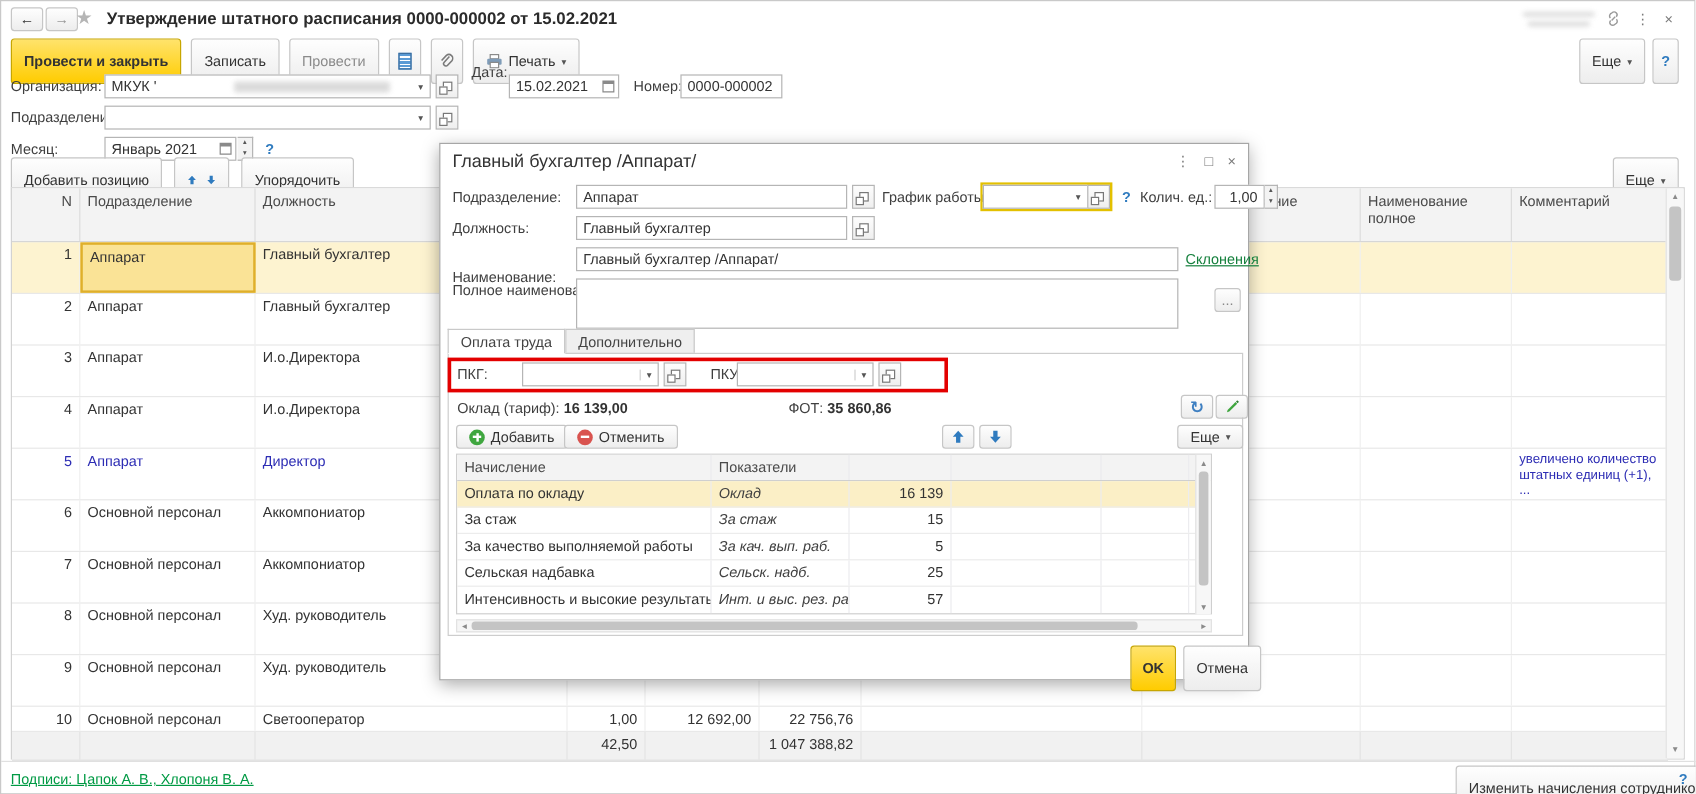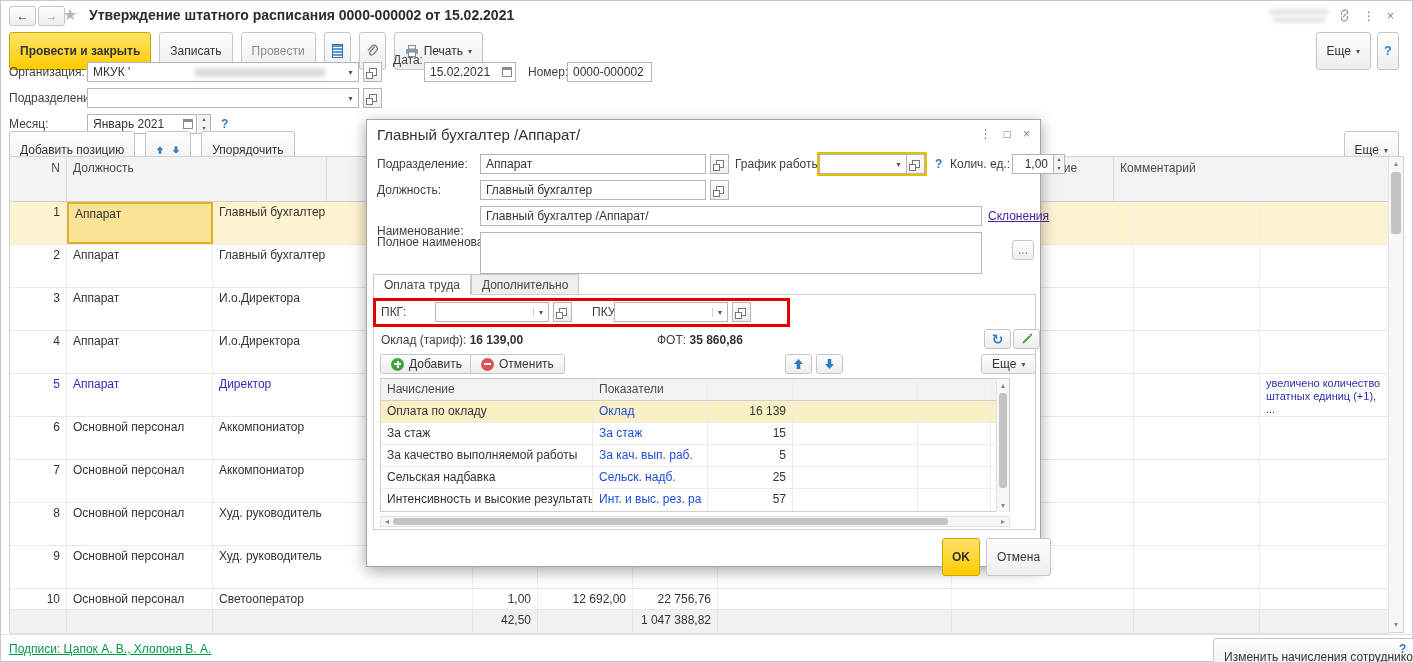--- a/index.html
+++ b/index.html
@@ -55,31 +55,31 @@
   .vtrack { background:#f7f7f7; border-left:1px solid #e2e2e2; }
   .vthumb { background:#c4c4c4; border-radius:3px; }
   .sarrow { color:#8a8a8a; font-size:8px; text-align:center; width:100%; }
 
   
   .dialog { left:365px; top:118px; width:675px; height:448px; background:#fff; border:1px solid #a6a6a6;
             box-shadow:0 4px 14px rgba(0,0,0,.35); z-index:10; }
   .dtitle { left:10px; top:6px; font-size:15px; color:#333; }
   .wicons { top:7px; right:10px; display:flex; gap:12px; color:#7a7a7a; font-size:12px; }
   .dlabel { color:#3f3f3f; }
-  .link { color:#4c1d95; text-decoration:underline; cursor:pointer; }
+  .link { color:#15803d; text-decoration:underline; cursor:pointer; }
   .tab { display:inline-block; height:21px; padding:3px 10px 0; border:1px solid #c9c9c9; background:#efefef; color:#444; }
   .tab.active { background:#fff; border-bottom:1px solid #fff; position:relative; z-index:2; }
   .panel { left:6px; top:174px; width:663px; height:236px; border:1px solid #cdcdcd; background:#fff; }
   .redbox { left:6px; top:178px; width:417px; height:29px; border:3px solid #e30000; z-index:12; }
   .dt { left:13px; top:258px; width:630px; border:1px solid #cfcfcf; font-size:12px; }
   .dthead { display:flex; height:22px; background:#f3f3f3; border-bottom:1px solid #cfcfcf; color:#4a4a4a; }
   .dtrow { display:flex; height:22px; border-bottom:1px solid #ececec; }
   .dtrow.sel { background:#fbefc6; }
   .dtc { padding:3px 6px; border-right:1px solid #ececef; overflow:hidden; white-space:nowrap; }
-  .dc1 { width:212px; } .dc2 { width:115px; color:#1d4ed8; } .dc3 { width:85px; text-align:right; }
+  .dc1 { width:212px; } .dc2 { width:115px; font-style:italic; color:#404040; } .dc3 { width:85px; text-align:right; }
   .dc4 { width:125px; } .dc5 { width:73px; } .dc6 { flex:1; }
   .hl-val { font-weight:bold; }
   .redact { background:#c8c8c8; filter:blur(2px); opacity:.65; border-radius:2px; }
   .plus-ico { width:13px; height:13px; border-radius:50%; background:#3fa63f; position:relative; }
   .plus-ico::before, .plus-ico::after { content:''; position:absolute; background:#fff; }
   .plus-ico::before { left:3px; top:5.5px; width:7px; height:2px; }
   .plus-ico::after { left:5.5px; top:3px; width:2px; height:7px; }
   .minus-ico { width:13px; height:13px; border-radius:50%; background:#d9534f; position:relative; }
   .minus-ico::before { content:''; position:absolute; left:3px; top:5.5px; width:7px; height:2px; background:#fff; }
   .list-ico { width:11px; height:14px; background:#5b9bd5; border:1px solid #3c6e9f;
@@ -195,20 +195,21 @@
     <span class="btn">Упорядочить</span>
   </div>
   <span class="btn abs" style="right:13px;top:130px;">
       <span>Еще</span>
       <span class="caret">▾</span>
     </span>
 
   <div class="abs mt">
     <div class="mhead">
       <div class="c cn">N</div>
+      <div class="c cdept">Подразделение</div>
       <div class="c cpos">Должность</div>
       <div class="c c4"></div>
       <div class="c c5"></div>
       <div class="c c6"></div>
       <div class="c c7"></div>
       <div class="c c8" style="padding-left:46px;">Наименование</div>
       <div class="c c9">Наименование полное</div>
       <div class="c c10">Комментарий</div>
     </div>
 

